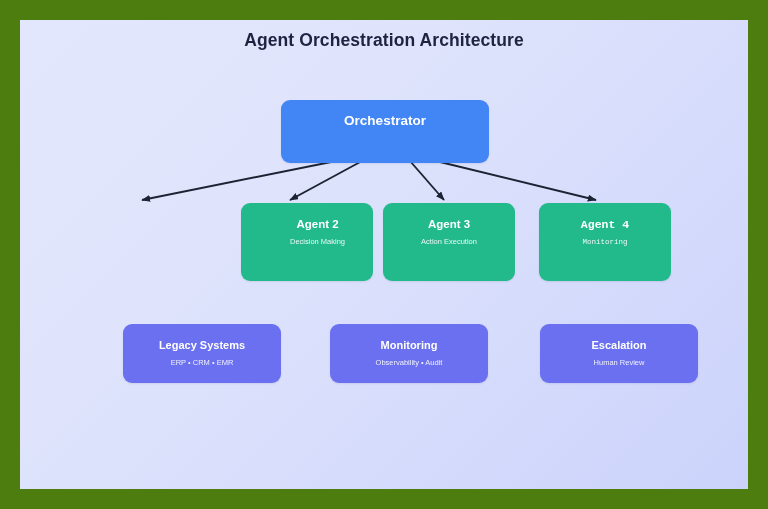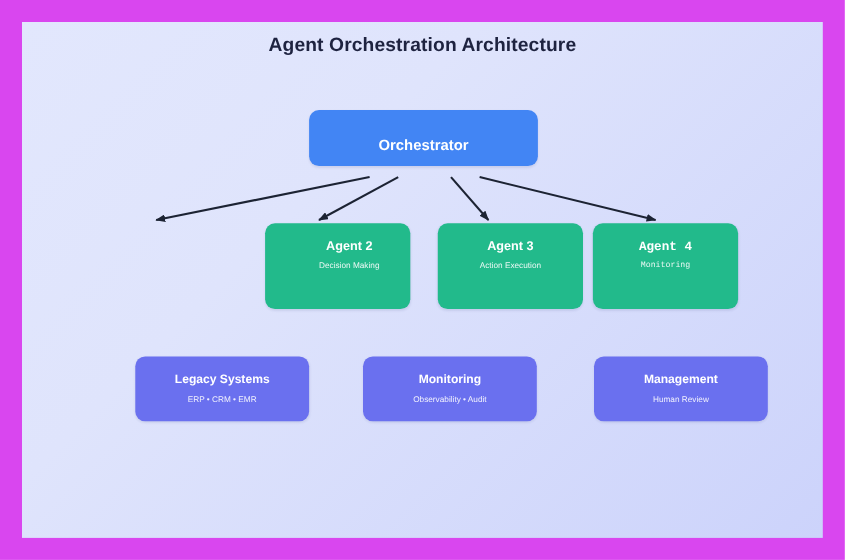--- a/index.html
+++ b/index.html
@@ -10,21 +10,21 @@
   body {
     width: 768px;
     height: 509px;
     font-family: "Liberation Sans", sans-serif;
     overflow: hidden;
   }
   #stage {
     position: relative;
     width: 768px;
     height: 509px;
-    background: #d946ef;
+    background: #4d7c0f;
   }
   #canvas {
     position: absolute;
     left: 20px;
     top: 20px;
     width: 728px;
     height: 469px;
     background: linear-gradient(135deg, #e2e7fd 0%, #dfe4fc 35%, #ccd3fb 100%);
     overflow: hidden;
   }
@@ -61,41 +61,40 @@
     text-align: center;
     white-space: nowrap;
     line-height: 1.15;
   }
 
   
   #node-orchestrator {
     left: 261px;
     top: 80px;
     width: 208px;
-    height: 51px;
+    height: 63px;
     background: #4285f4;
     padding-top: 13px;
-    justify-content: center;
   }
   #node-orchestrator .node-title { font-size: 13.5px; }
   #node-orchestrator .node-sub { font-size: 8.5px; margin-top: 7px; }
 
   
   .agent {
     top: 183px;
     width: 132px;
     height: 78px;
     background: #22ba8b;
     padding-top: 15px;
   }
   .agent .node-title { font-size: 11.5px; }
   .agent .node-sub { font-size: 7.5px; margin-top: 7px; }
   #node-agent-1 { left: 51px; }
   #node-agent-2 { left: 221px; padding-left: 21px; }
-  #node-agent-3 { left: 378px; }
+  #node-agent-3 { left: 363px; }
   #node-agent-4 { left: 519px; font-family: Liberation Mono, monospace; }
 
   
   .support {
     top: 304px;
     width: 158px;
     height: 59px;
     background: #6a70ef;
     padding-top: 15px;
   }
@@ -160,18 +159,18 @@
       <div class="node-title">Legacy Systems</div>
       <div class="node-sub">ERP • CRM • EMR</div>
     </div>
 
     <div class="node support" id="node-monitoring-support">
       <div class="node-title">Monitoring</div>
       <div class="node-sub">Observability • Audit</div>
     </div>
 
     <div class="node support" id="node-escalation">
-      <div class="node-title">Management</div>
+      <div class="node-title">Escalation</div>
       <div class="node-sub">Human Review</div>
     </div>
 
   </div>
 </div>
 
 </body></html>

